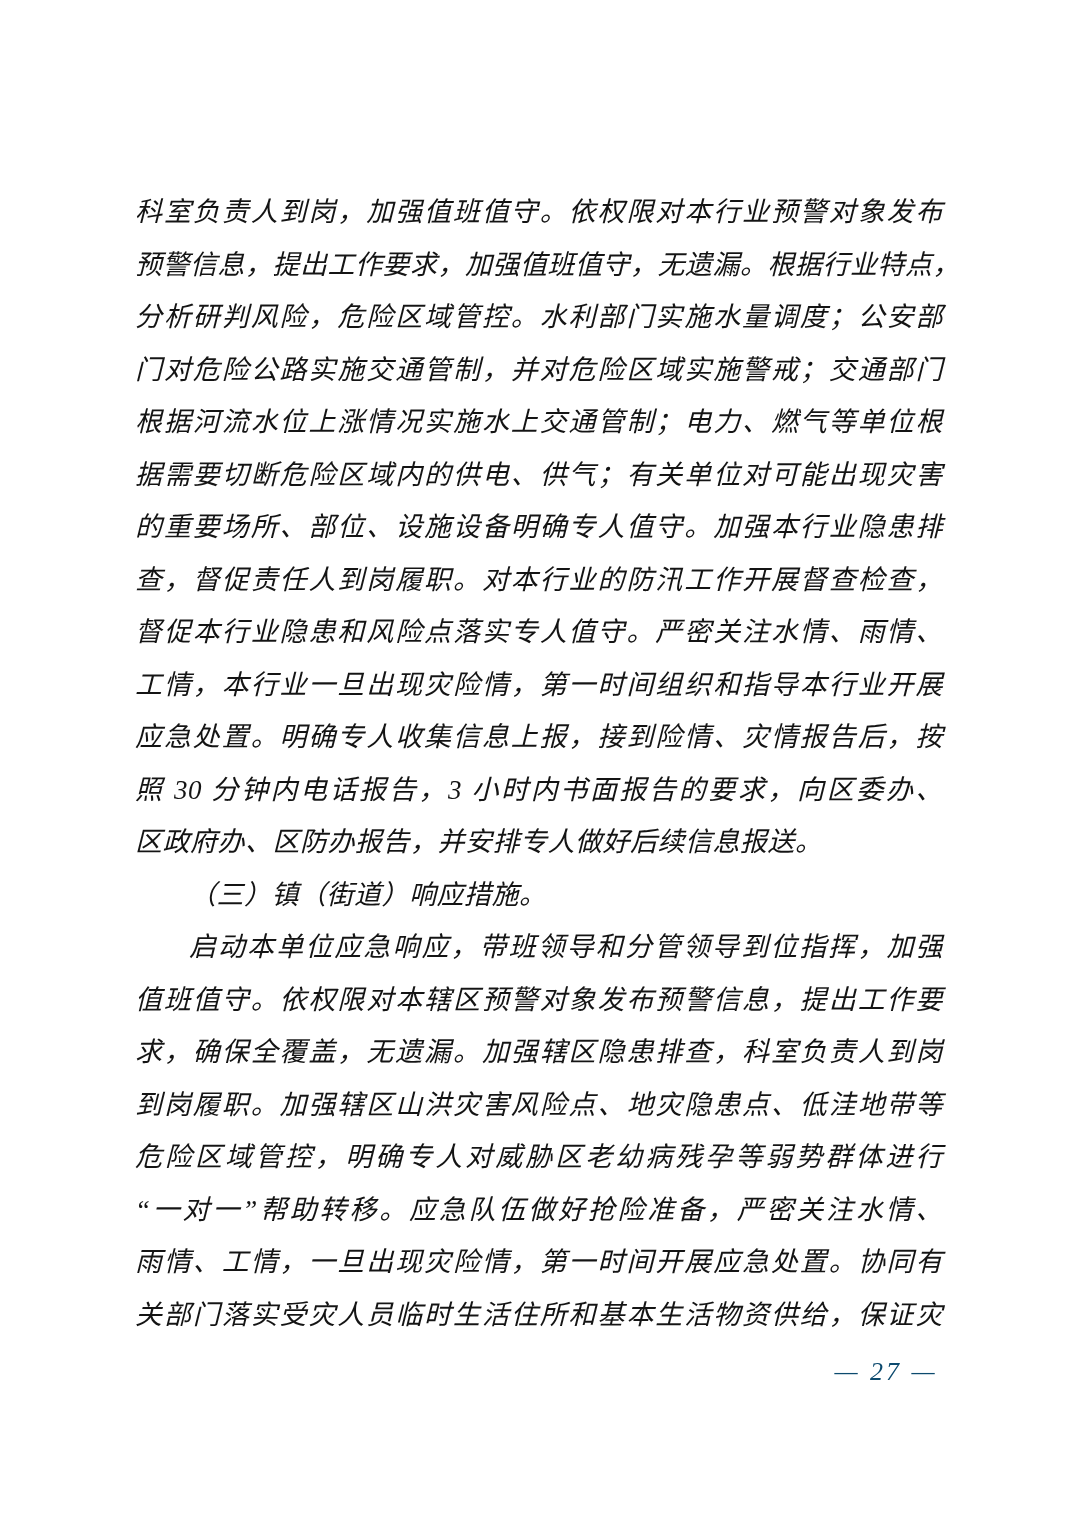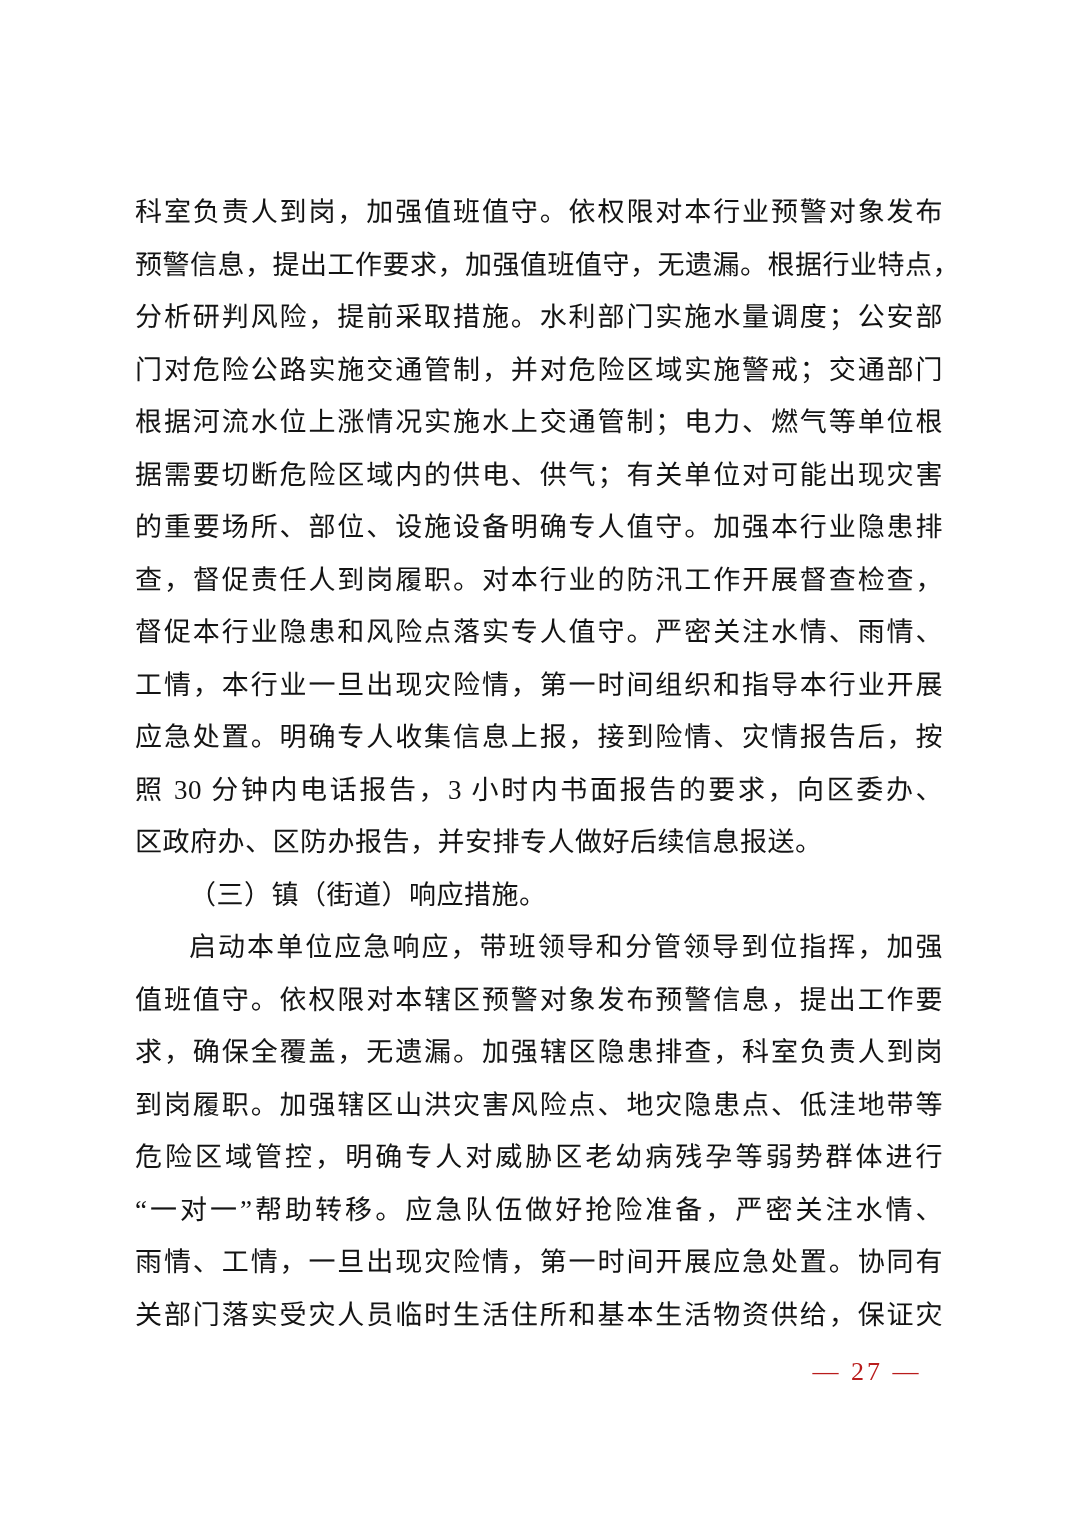--- a/index.html
+++ b/index.html
@@ -8,20 +8,21 @@
     background: #ffffff;
   }
   .page {
     position: relative;
     width: 1074px;
     height: 1520px;
     background: #ffffff;
     color: #141414;
     font-family: "Liberation Serif", "DejaVu Serif", serif;
     overflow: hidden;
+    font-style: italic;
   }
   .doc-body {
     position: absolute;
     left: 135px;
     top: 186px;
     width: 808px;
   }
   .line {
     font-size: 27px;
     line-height: 52.5px;
@@ -36,39 +37,39 @@
   .fill {
     text-align-last: justify;
   }
   
   .indent {
     text-indent: 2em;
   }
   .page-number {
     position: absolute;
     top: 1346px;
-    left: 752px;
+    left: 771px;
     width: 230px;
     height: 52px;
     line-height: 52px;
     text-align: center;
     font-size: 26px;
     letter-spacing: 3px;
-    color: #b91c1c;
+    color: #0c4a6e;
   }
 </style>
 </head>
 <body>
 
 <div class="page">
 
   <div class="doc-body">
     <div class="line fill">科室负责人到岗，加强值班值守。依权限对本行业预警对象发布</div>
     <div class="line fill">预警信息，提出工作要求，加强值班值守，无遗漏。根据行业特点，</div>
-    <div class="line fill">分析研判风险，提前采取措施。水利部门实施水量调度；公安部</div>
+    <div class="line fill">分析研判风险，危险区域管控。水利部门实施水量调度；公安部</div>
     <div class="line fill">门对危险公路实施交通管制，并对危险区域实施警戒；交通部门</div>
     <div class="line fill">根据河流水位上涨情况实施水上交通管制；电力、燃气等单位根</div>
     <div class="line fill">据需要切断危险区域内的供电、供气；有关单位对可能出现灾害</div>
     <div class="line fill">的重要场所、部位、设施设备明确专人值守。加强本行业隐患排</div>
     <div class="line fill">查，督促责任人到岗履职。对本行业的防汛工作开展督查检查，</div>
     <div class="line fill">督促本行业隐患和风险点落实专人值守。严密关注水情、雨情、</div>
     <div class="line fill">工情，本行业一旦出现灾险情，第一时间组织和指导本行业开展</div>
     <div class="line fill">应急处置。明确专人收集信息上报，接到险情、灾情报告后，按</div>
     <div class="line fill">照 30 分钟内电话报告，3 小时内书面报告的要求，向区委办、</div>
     <div class="line">区政府办、区防办报告，并安排专人做好后续信息报送。</div>

